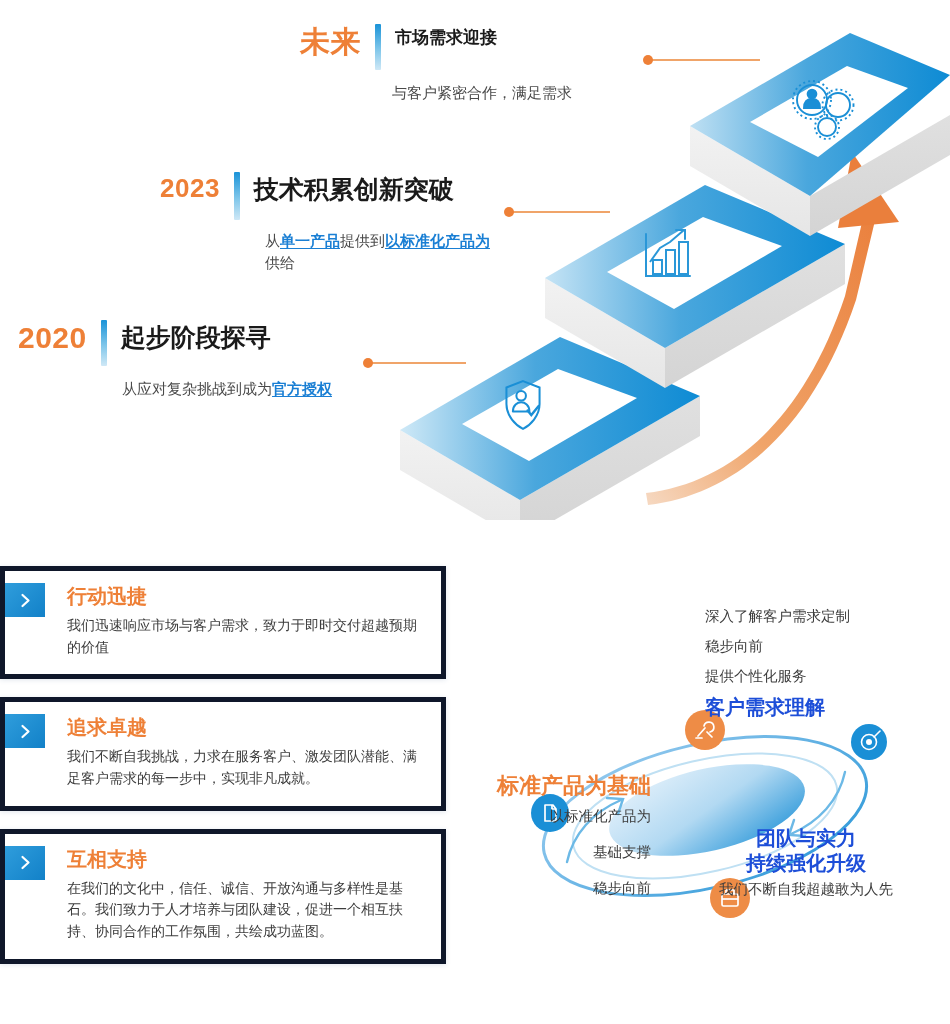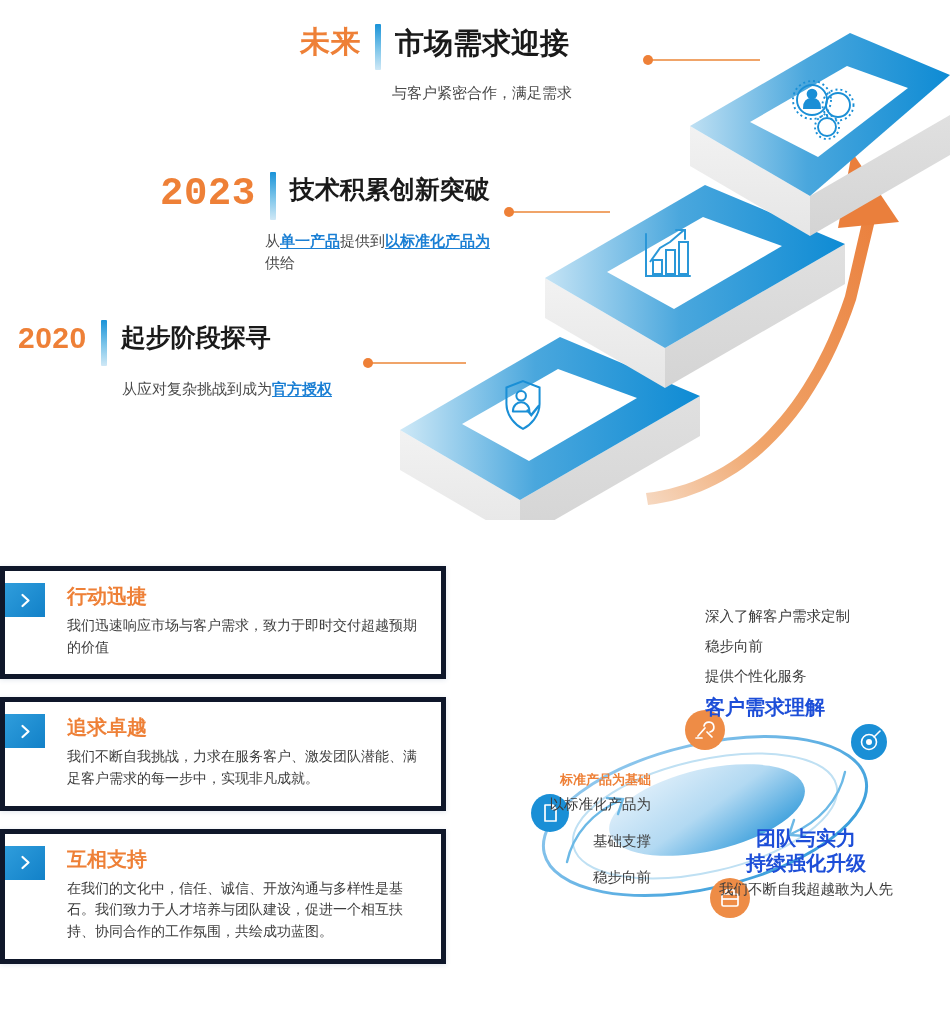--- a/index.html
+++ b/index.html
@@ -35,26 +35,26 @@
   }
   .tl-desc .hl{
     color:#1a7fd4;font-weight:bold;
     text-decoration:underline;text-underline-offset:2px;
   }
 
   
   #tl-future{left:300px;top:24px;}
   #tl-future .tl-year{font-size:30px;padding-top:3px;}
   #tl-future .tl-bar{height:46px;}
-  #tl-future .tl-title{font-size:29px;padding-top:5px;}
+  #tl-future .tl-title{font-size:17px;padding-top:5px;}
   #tl-future .tl-desc{font-size:15px;margin-left:92px;margin-top:12px;}
 
   
   #tl-2023{left:160px;top:172px;}
-  #tl-2023 .tl-year{font-size:39px;padding-top:3px;font-family:Liberation Mono, monospace;}
+  #tl-2023 .tl-year{font-size:26px;padding-top:3px;}
   #tl-2023 .tl-bar{height:48px;}
   #tl-2023 .tl-title{font-size:25px;padding-top:5px;}
   #tl-2023 .tl-desc{font-size:15px;margin-left:105px;margin-top:10px;width:232px;}
 
   
   #tl-2020{left:18px;top:320px;}
   #tl-2020 .tl-year{font-size:30px;padding-top:3px;}
   #tl-2020 .tl-bar{height:46px;}
   #tl-2020 .tl-title{font-size:25px;padding-top:5px;}
   #tl-2020 .tl-desc{font-size:15px;margin-left:104px;margin-top:12px;white-space:nowrap;}
@@ -81,21 +81,21 @@
   .vcard p{
     margin:0;font-size:14px;line-height:1.55;color:#3d3d3d;
   }
 
   
   #orbit{position:absolute;left:455px;top:566px;width:495px;height:420px;}
   #orbit-svg{position:absolute;left:0;top:0;}
 
   .ob-label{position:absolute;}
   .ob-title-blue{color:#1d4ed8;font-weight:bold;font-size:20px;line-height:1.25;}
-  .ob-title-orange{color:#EE8037;font-weight:bold;font-size:13px;line-height:1.25;}
+  .ob-title-orange{color:#EE8037;font-weight:bold;font-size:22px;line-height:1.25;}
   .ob-sub{color:#3d3d3d;font-size:14.5px;line-height:1.5;}
 
   #ob-top{left:250px;top:40px;width:230px;}
   #ob-top .ob-sub{margin:0 0 8px 0;}
   #ob-left{left:0px;top:206px;width:196px;text-align:right;}
   #ob-left .ob-sub{margin-top:6px;}
   #ob-right{left:226px;top:260px;width:250px;text-align:center;}
   #ob-right .ob-sub{margin-top:3px;}
 </style>
 </head>

